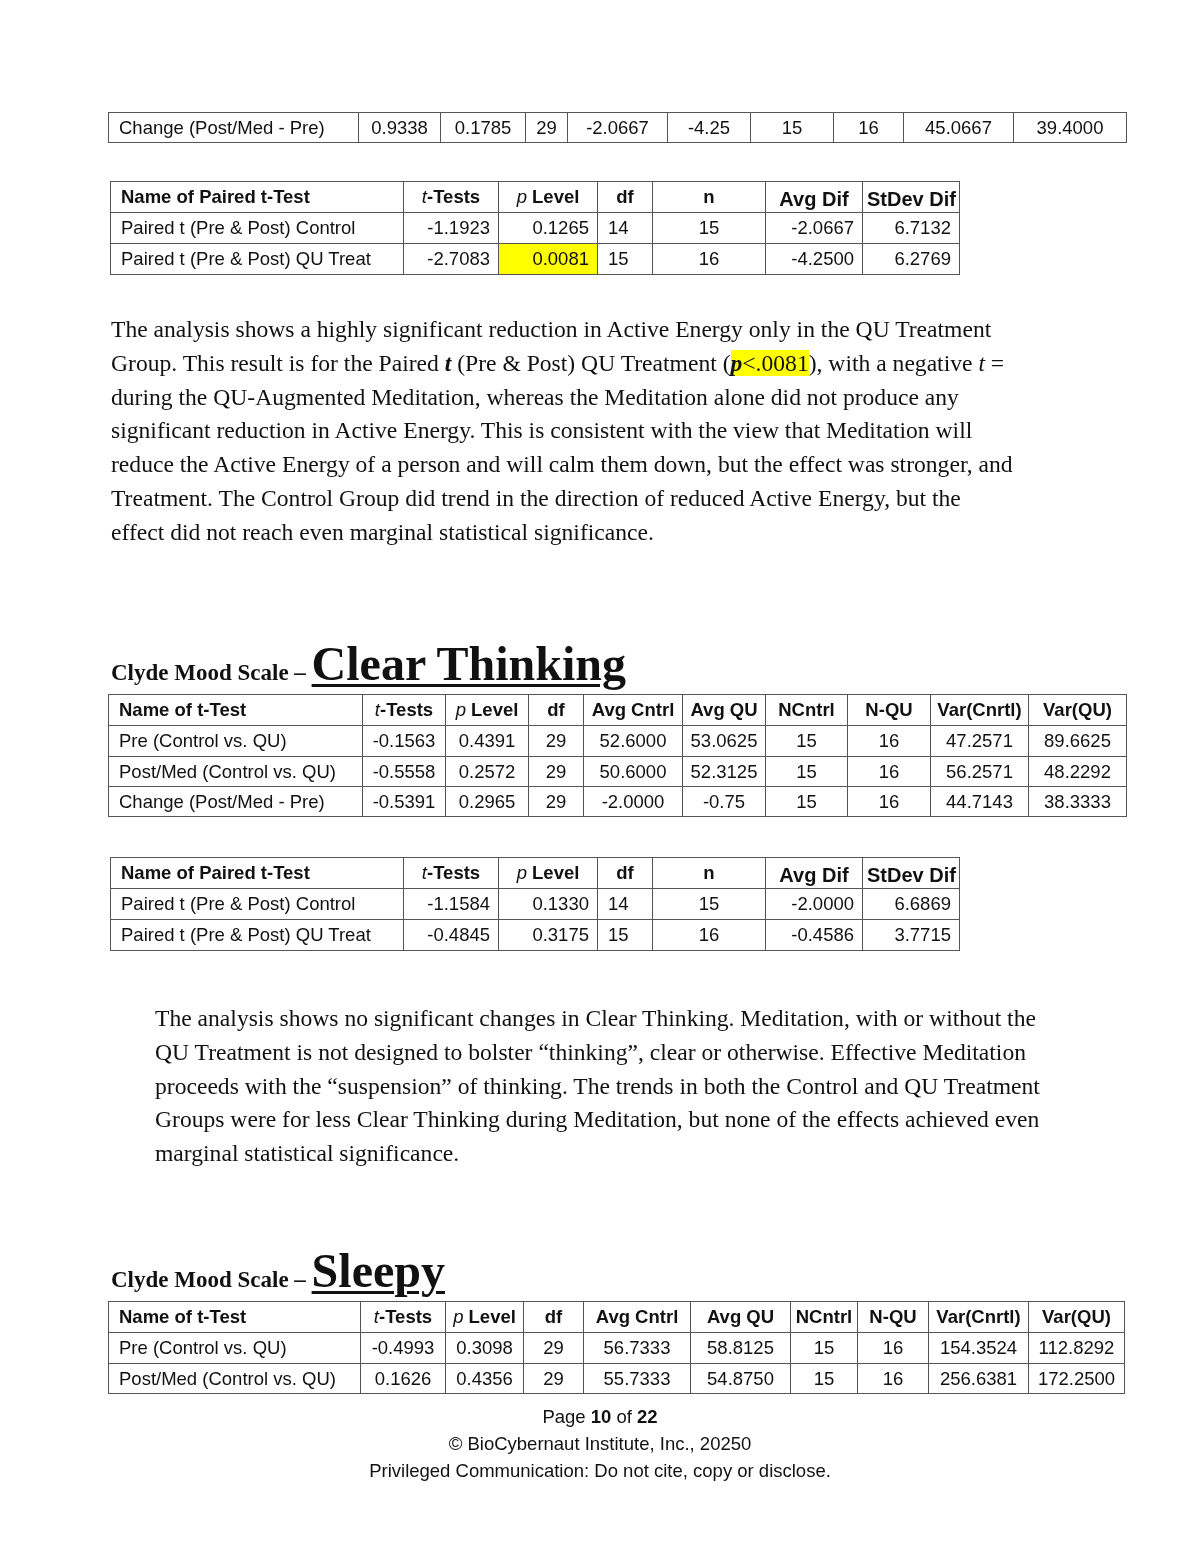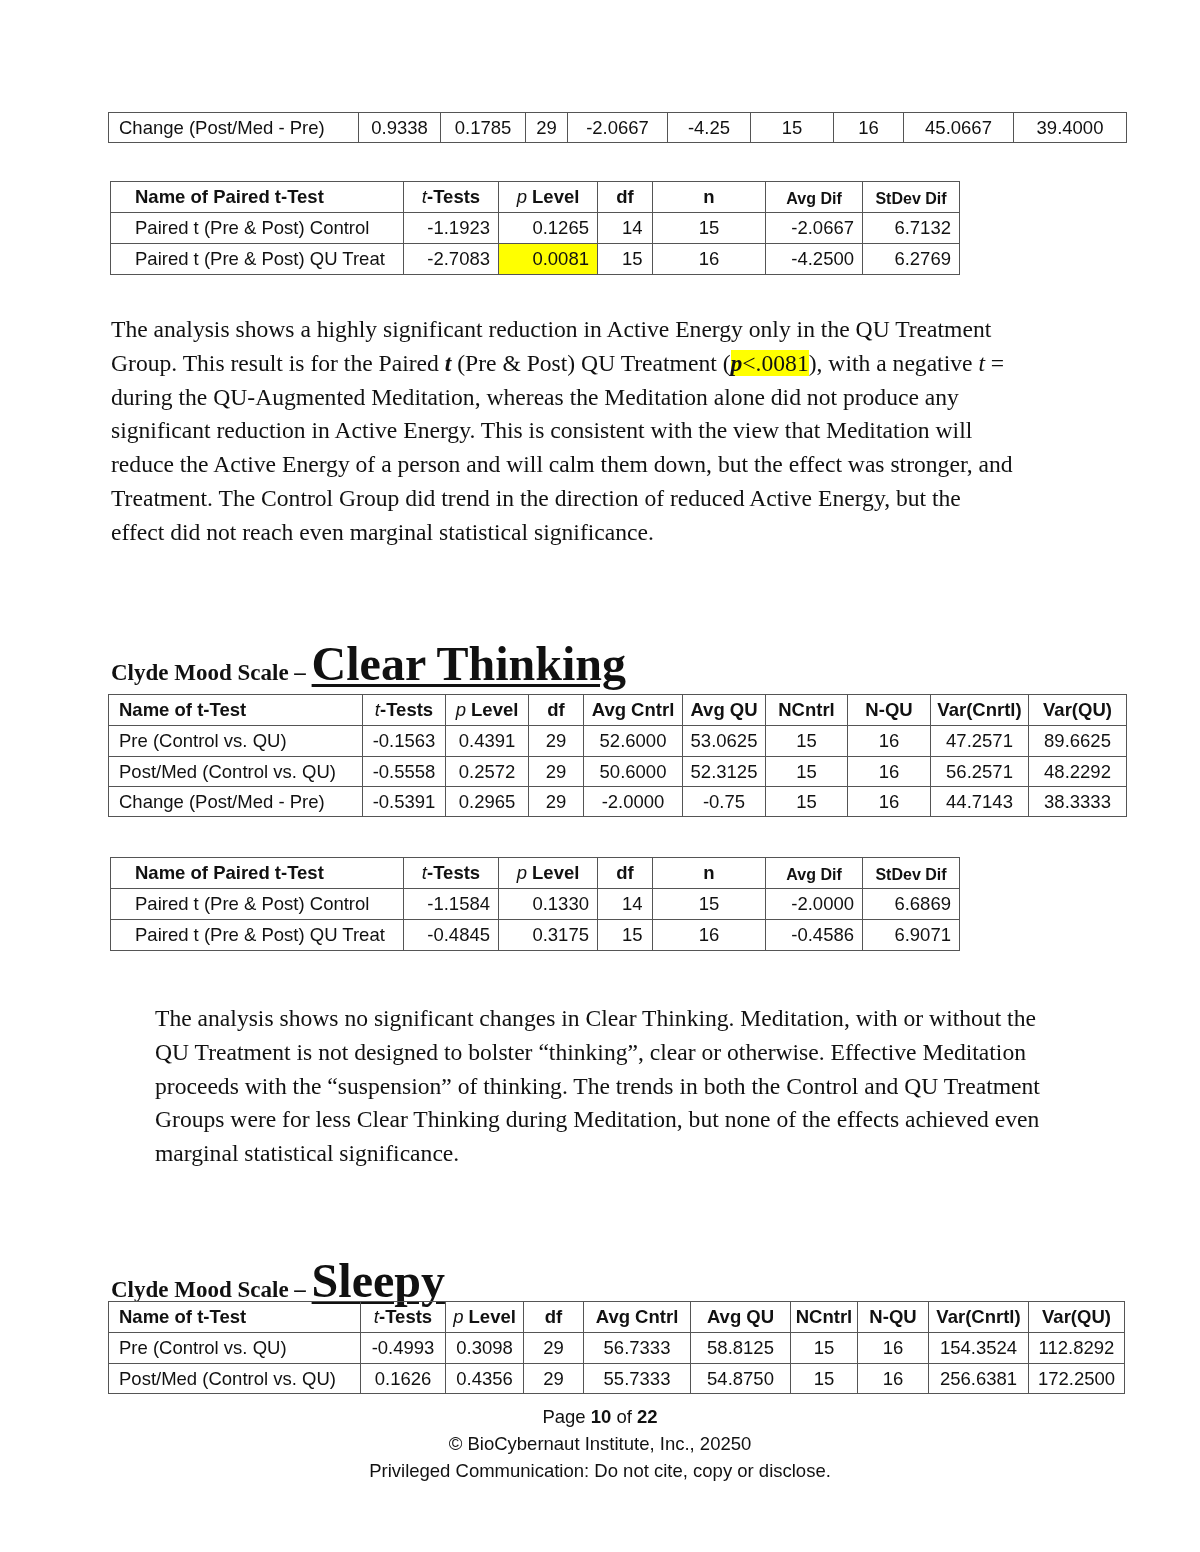--- a/index.html
+++ b/index.html
@@ -3,23 +3,23 @@
 <meta charset="utf-8">
 <style>
   html, body { margin: 0; padding: 0; background: #ffffff; }
   body { width: 1200px; height: 1552px; position: relative; overflow: hidden; color: #111; }
   table.grid { border-collapse: collapse; table-layout: fixed; position: absolute;
     font-family: "Liberation Sans", "DejaVu Sans", sans-serif; font-size: 18.5px; color: #111; }
   table.grid td { border: 1.5px solid #555; padding: 0 4px; white-space: nowrap; overflow: hidden;
     text-align: center; vertical-align: middle; }
   table.grid td.name { text-align: left; padding-left: 10px; }
   table.grid tr.head td { font-weight: bold; }
-  table.paired td.name { padding-left: 24px; }
+  table.paired td.name { padding-left: 10px; }
   table.paired td.r { text-align: right; padding-right: 8px; }
-  table.paired tr.head td.small { font-size: 16px; padding-top: 4px; }
+  table.paired tr.head td.small { font-size: 20px; padding-top: 4px; }
   .hl { background: #ffff00; }
   .it { font-style: italic; font-weight: normal; }
   .para { position: absolute; left: 111px; width: 1000px;
     font-family: "Liberation Serif", "DejaVu Serif", serif; font-size: 23.6px; line-height: 33.8px; color: #111; }
   .para .line { display: block; white-space: nowrap; }
   .heading { position: absolute; left: 111px; font-family: "Liberation Serif", "DejaVu Serif", serif;
     font-weight: bold; color: #111; white-space: nowrap; }
   .heading .prefix { font-size: 23px; }
   .heading .big { font-size: 48px; text-decoration: underline; text-decoration-thickness: 3px; text-underline-offset: 4px; }
   .footer { position: absolute; left: 0; width: 1200px; text-align: center;
@@ -206,34 +206,34 @@
     <td class="r">-2.0000</td>
     <td class="r">6.6869</td>
   </tr>
   <tr style="height:31px;">
     <td class="name">Paired t (Pre &amp; Post) QU Treat</td>
     <td class="r">-0.4845</td>
     <td class="r">0.3175</td>
     <td class="name">15</td>
     <td>16</td>
     <td class="r">-0.4586</td>
-    <td class="r">6.9071</td>
+    <td class="r">3.7715</td>
   </tr>
 </tbody>
   </table>
 
 <div class="para" style="top:1002px;margin-left:44px;">
   <span class="line">The analysis shows no significant changes in Clear Thinking.  Meditation, with or without the</span>
   <span class="line">QU Treatment is not designed to bolster “thinking”, clear or otherwise.  Effective Meditation</span>
   <span class="line">proceeds with the “suspension” of thinking.  The trends in both the Control and QU Treatment</span>
   <span class="line">Groups were for less Clear Thinking during Meditation, but none of the effects achieved even</span>
   <span class="line">marginal statistical significance.</span>
 </div>
 
-<div class="heading" style="top:1243px;margin-top:10px;">
+<div class="heading" style="top:1243px;">
   <span class="prefix">Clyde Mood Scale – </span><span class="big">Sleepy</span>
 </div>
 
 <table class="grid" style="left:108px; top:1301px; width:1016px;">
   <colgroup>
     <col style="width:252px">
       <col style="width:85px">
       <col style="width:78px">
       <col style="width:60px">
       <col style="width:107px">

